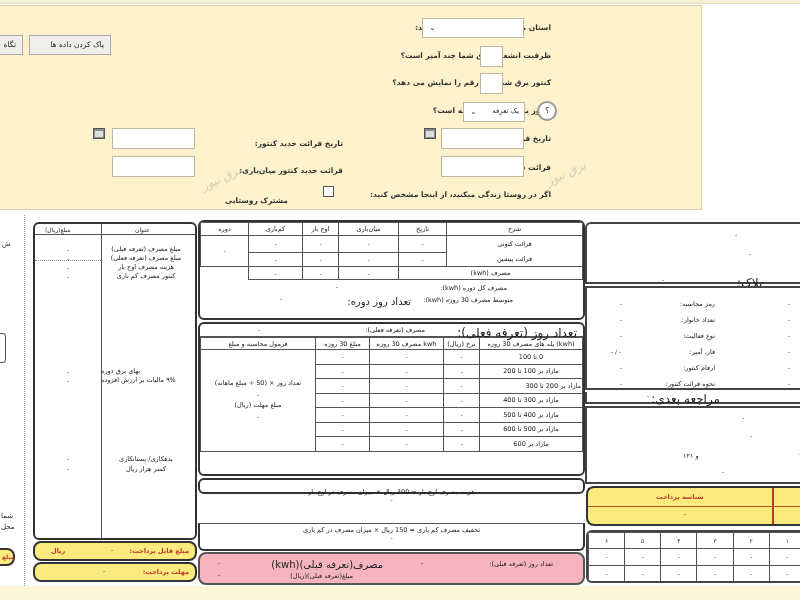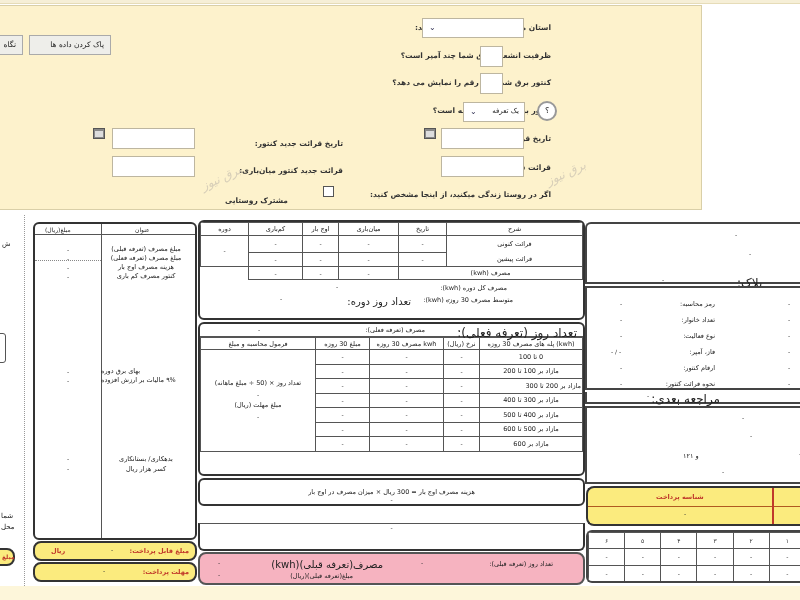--- a/index.html
+++ b/index.html
@@ -240,25 +240,26 @@
     <tr style="height:14.5px">
       <td class="dot">-</td>
       <td class="dot">-</td>
       <td class="dot">-</td>
       <td class="rtl" style="text-align:center">مازاد بر 600</td>
     </tr>
   </tbody>
     </table>
 </div>
 
-<div class="box" style="left:198px;top:478px;width:387px;height:28px">
+<div class="box" style="left:198px;top:478px;width:387px;height:16px">
   <div class="rtl" style="text-align:center;font-size:6.5px;padding-top:8px">هزینه مصرف اوج بار = 300 ریال × میزان مصرف در اوج بار</div>
   <div class="dot" style="text-align:center">-</div>
 </div>
 <div class="box" style="left:198px;top:523px;width:387px;height:28px;border-top:1px solid #555;border-radius:0 0 6px 6px">
+  <div class="rtl" style="text-align:center;font-size:6.5px;padding-top:2px">تخفیف مصرف کم باری = 150 ریال × میزان مصرف در کم باری</div>
   <div class="dot" style="text-align:center">-</div>
 </div>
 
 <div class="pink" style="left:198px;top:552px;width:387px;height:33px">
   <span class="rtl" style="position:absolute;right:30px;top:6px;font-size:6.5px">تعداد روز (تعرفه قبلی):</span>
   <span class="dot" style="position:absolute;left:221px;top:5px">-</span>
   <span class="rtl" style="position:absolute;right:200px;top:5px;font-size:10px">مصرف(تعرفه قبلی)(kwh)</span>
   <span class="dot" style="position:absolute;left:18px;top:5px">-</span>
   <span class="rtl" style="position:absolute;right:230px;top:18px;font-size:6.5px">مبلغ(تعرفه قبلی)(ریال)</span>
   <span class="dot" style="position:absolute;left:18px;top:17px">-</span>

